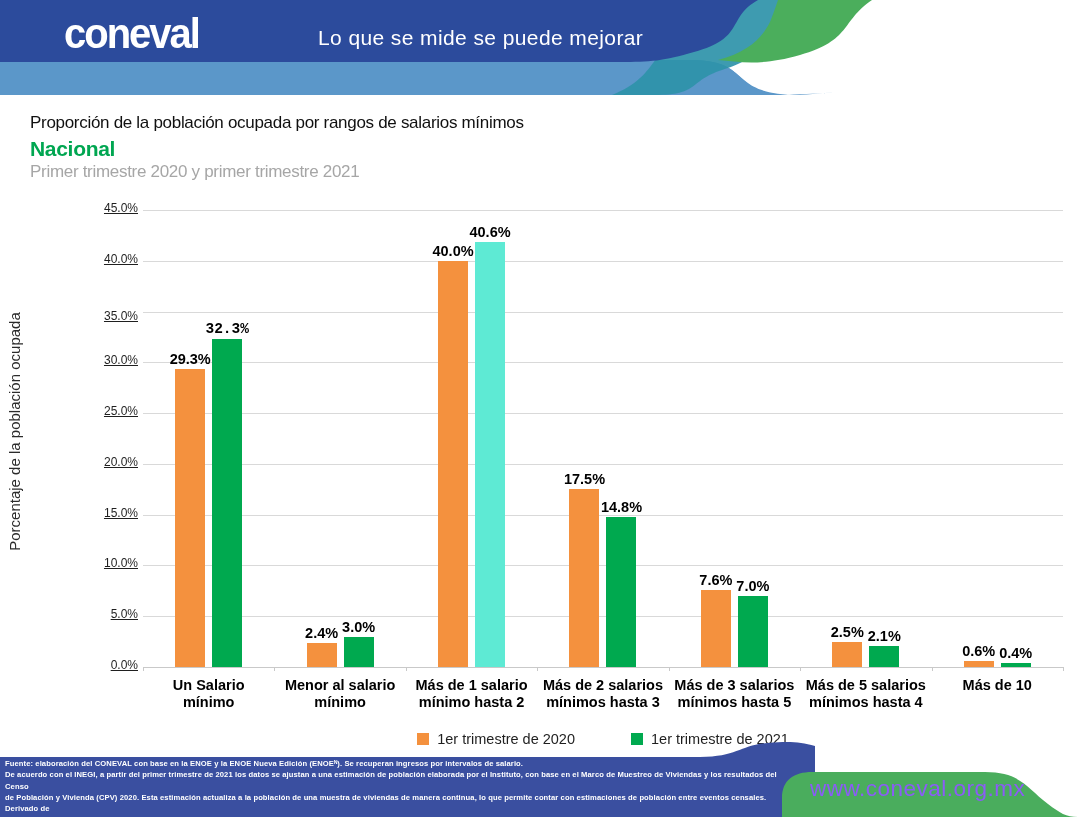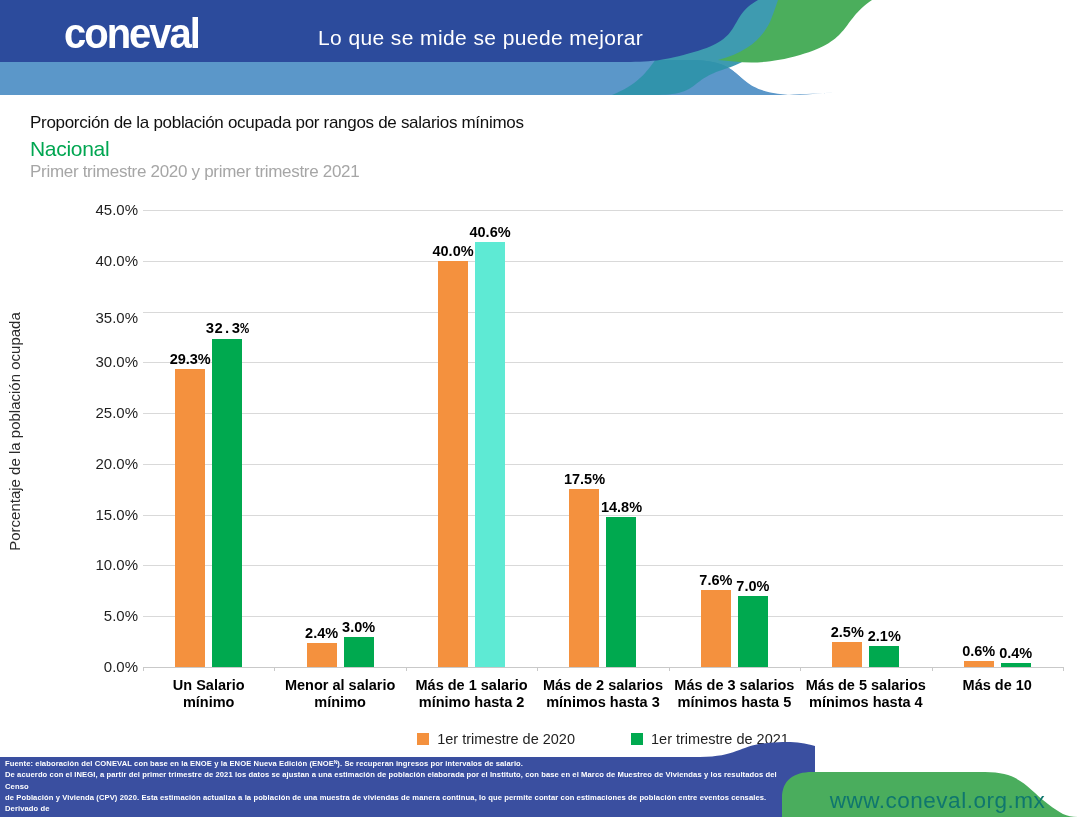--- a/index.html
+++ b/index.html
@@ -16,34 +16,34 @@
     color:#ffffff; font-weight:800; font-size:40px; letter-spacing:-2px;
     transform:scaleY(1.08); line-height:48px;
   }
   .tagline {
     position:absolute; top:26px; left:318px; color:#ffffff;
     font-size:21px; letter-spacing:0.4px;
   }
   
   .titleblock { position:absolute; left:30px; top:109px; width:900px; }
   .chart-title { font-size:17px; color:#101010; letter-spacing:-0.3px; line-height:27px; }
-  .chart-subtitle { font-size:21px; color:#00A651; letter-spacing:-0.3px; line-height:25px; }
+  .chart-subtitle { font-size:21px; color:#00A651; letter-spacing:-0.3px; line-height:25px;font-weight:bold; }
   .chart-period { font-size:17px; color:#A6A6A6; letter-spacing:-0.3px; line-height:22px; }
   
   .chart { position:absolute; left:0; top:195px; width:1090px; height:560px; }
   .ylabel {
     position:absolute; left:-146px; top:228px; width:320px; text-align:center;
     transform:rotate(-90deg); font-size:15px; color:#2b2b2b;
   }
   .plot { position:absolute; left:143px; top:15px; width:920px; height:457px; }
   .gridline { position:absolute; left:0; width:100%; height:1px; background:#D9D9D9; }
   .gridline.base { background:#C9C9C9; }
   .ytick {
     position:absolute; right:962px; width:60px; text-align:right;
-    font-size:15px; color:#1f1f1f;
+    font-size:12px; color:#1f1f1f;text-decoration:underline;
   }
   .xtick { position:absolute; width:1px; height:4px; top:457px; background:#C9C9C9; }
   .groups {
     position:absolute; left:143px; top:15px; width:920px; height:457px;
     display:flex; align-items:flex-end;
   }
   .group {
     flex:1 1 0; height:100%; display:flex; align-items:flex-end;
     justify-content:center; gap:7px; position:relative;
   }
@@ -67,22 +67,22 @@
   .legend-label { font-size:14.5px; color:#1f1f1f; }
   
   .footer { position:absolute; left:0; top:740px; width:1090px; height:77px; }
   .footer svg { position:absolute; top:0; left:0; }
   .source {
     position:absolute; left:5px; top:18px; width:790px;
     color:#ffffff; font-size:7.6px; font-weight:bold; line-height:11.3px;
     letter-spacing:0.1px;
   }
   .website {
-    position:absolute; left:810px; top:48px; width:255px; text-align:center;
-    color:#0f766e; font-size:22.5px; letter-spacing:0.5px;
+    position:absolute; left:810px; top:36px; width:255px; 
+    color:#8b5cf6; font-size:22.5px; letter-spacing:0.5px;
   }
 </style>
 </head>
 <body>
 
 <div class="header">
   <svg width="1090" height="96" viewBox="0 0 1090 96">
 
     <path d="M0,60 L690,60 C755,60 725,95 800,95 L838,92 C838,92 805,95 770,95 L0,95 Z" fill="#5B97C9"></path>
     <path d="M0,60 L690,60 C755,60 725,95 795,95 L0,95 Z" fill="#5B97C9"></path>

